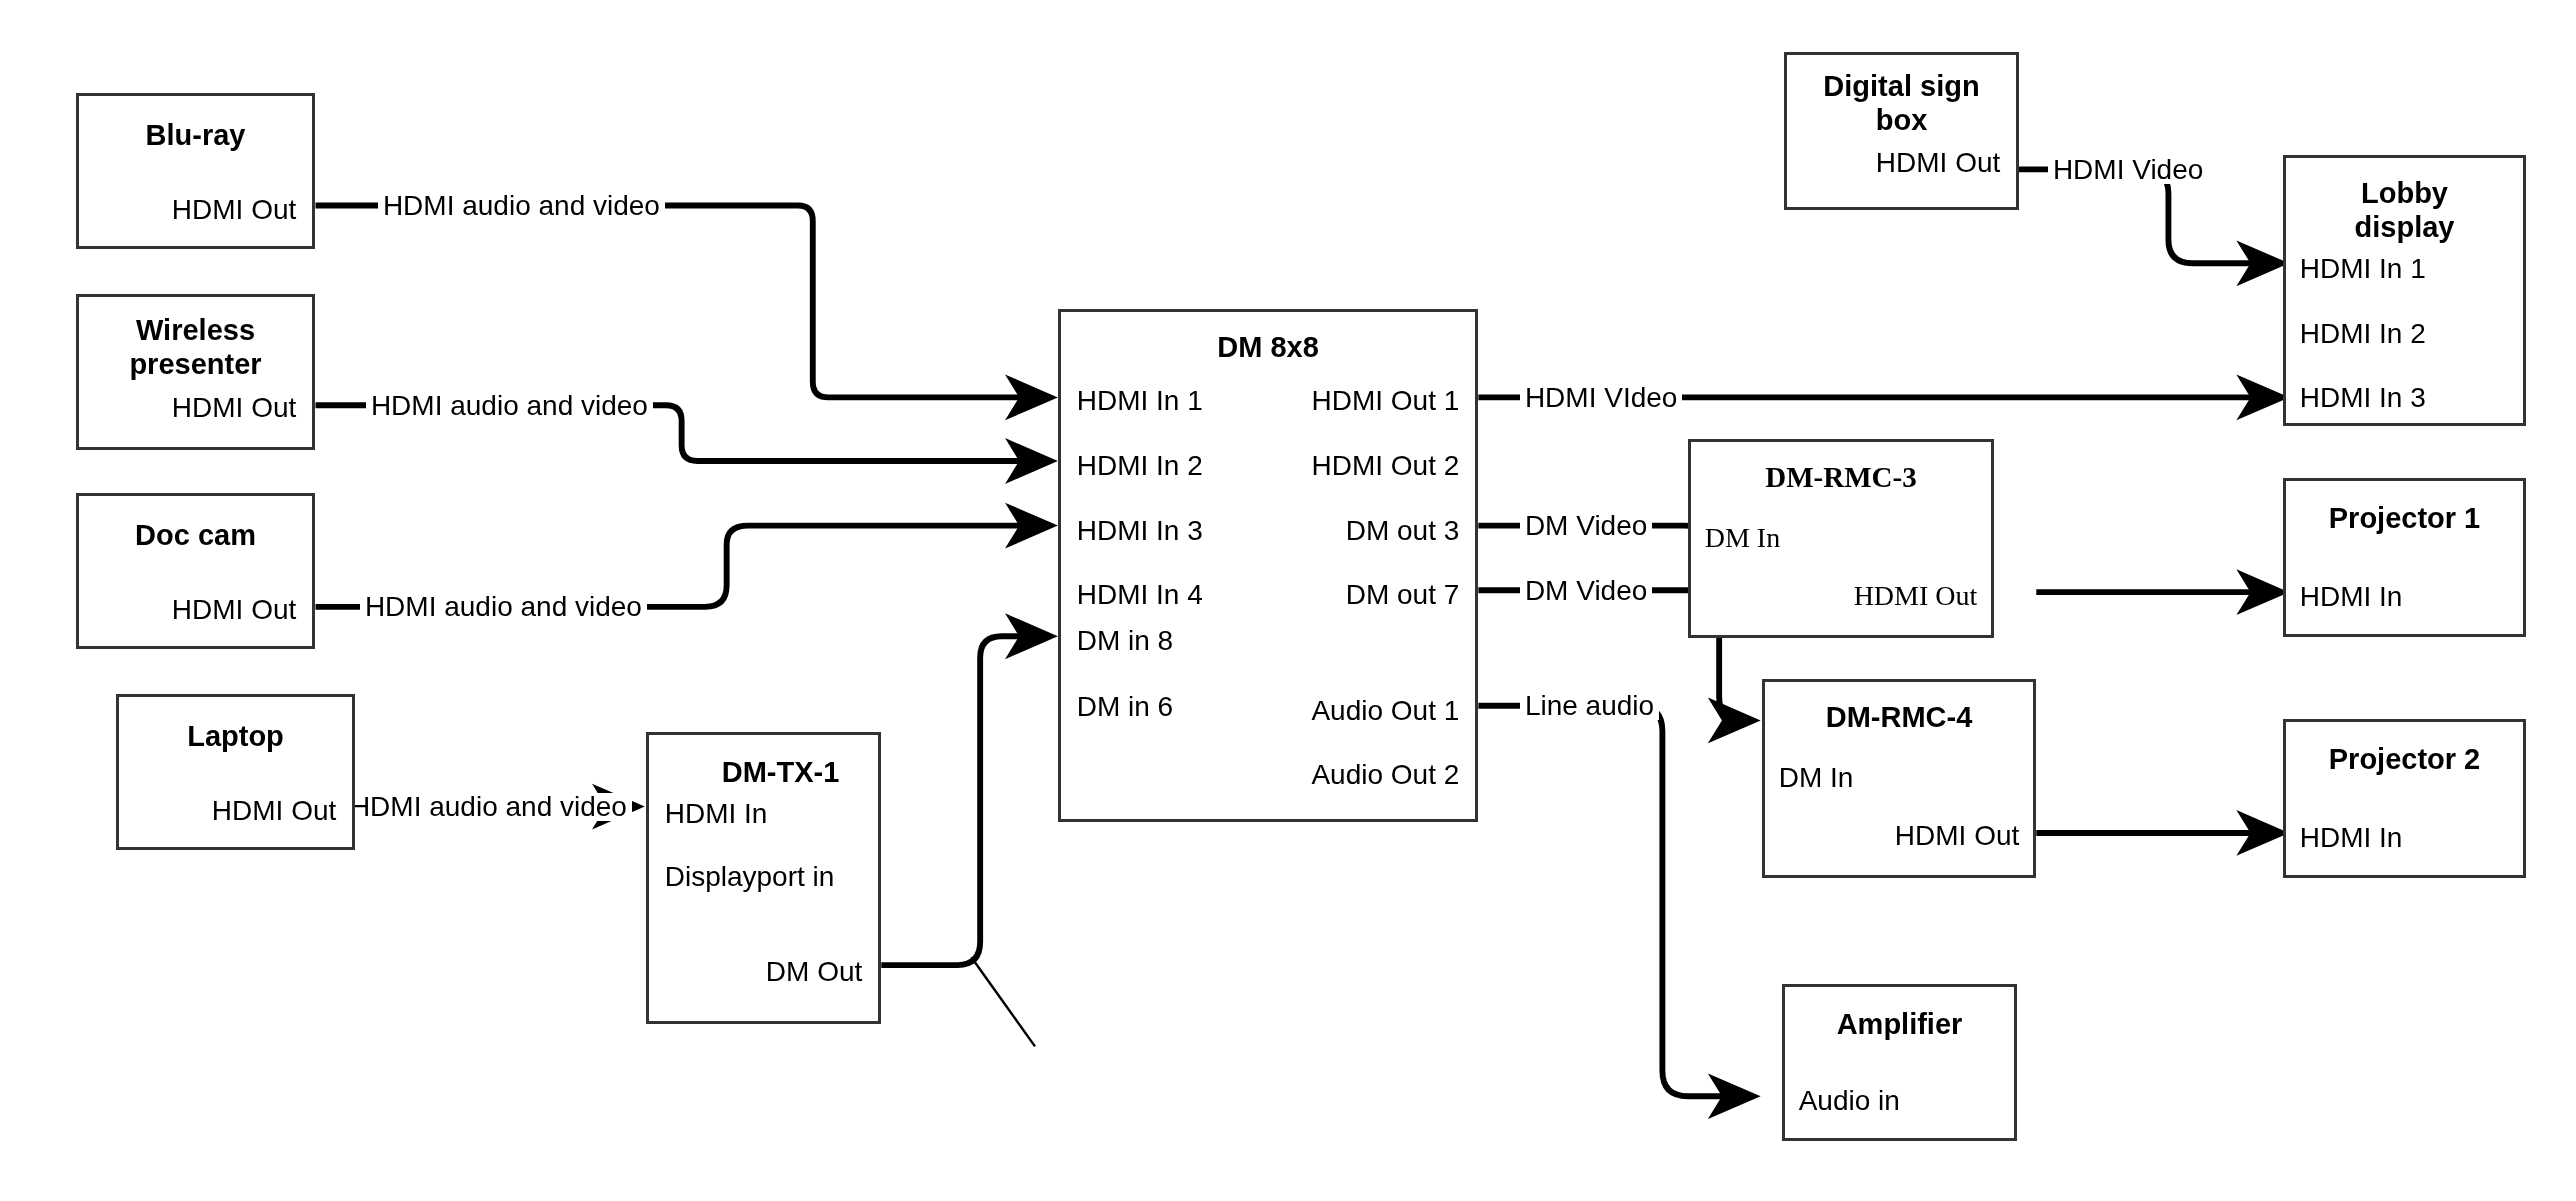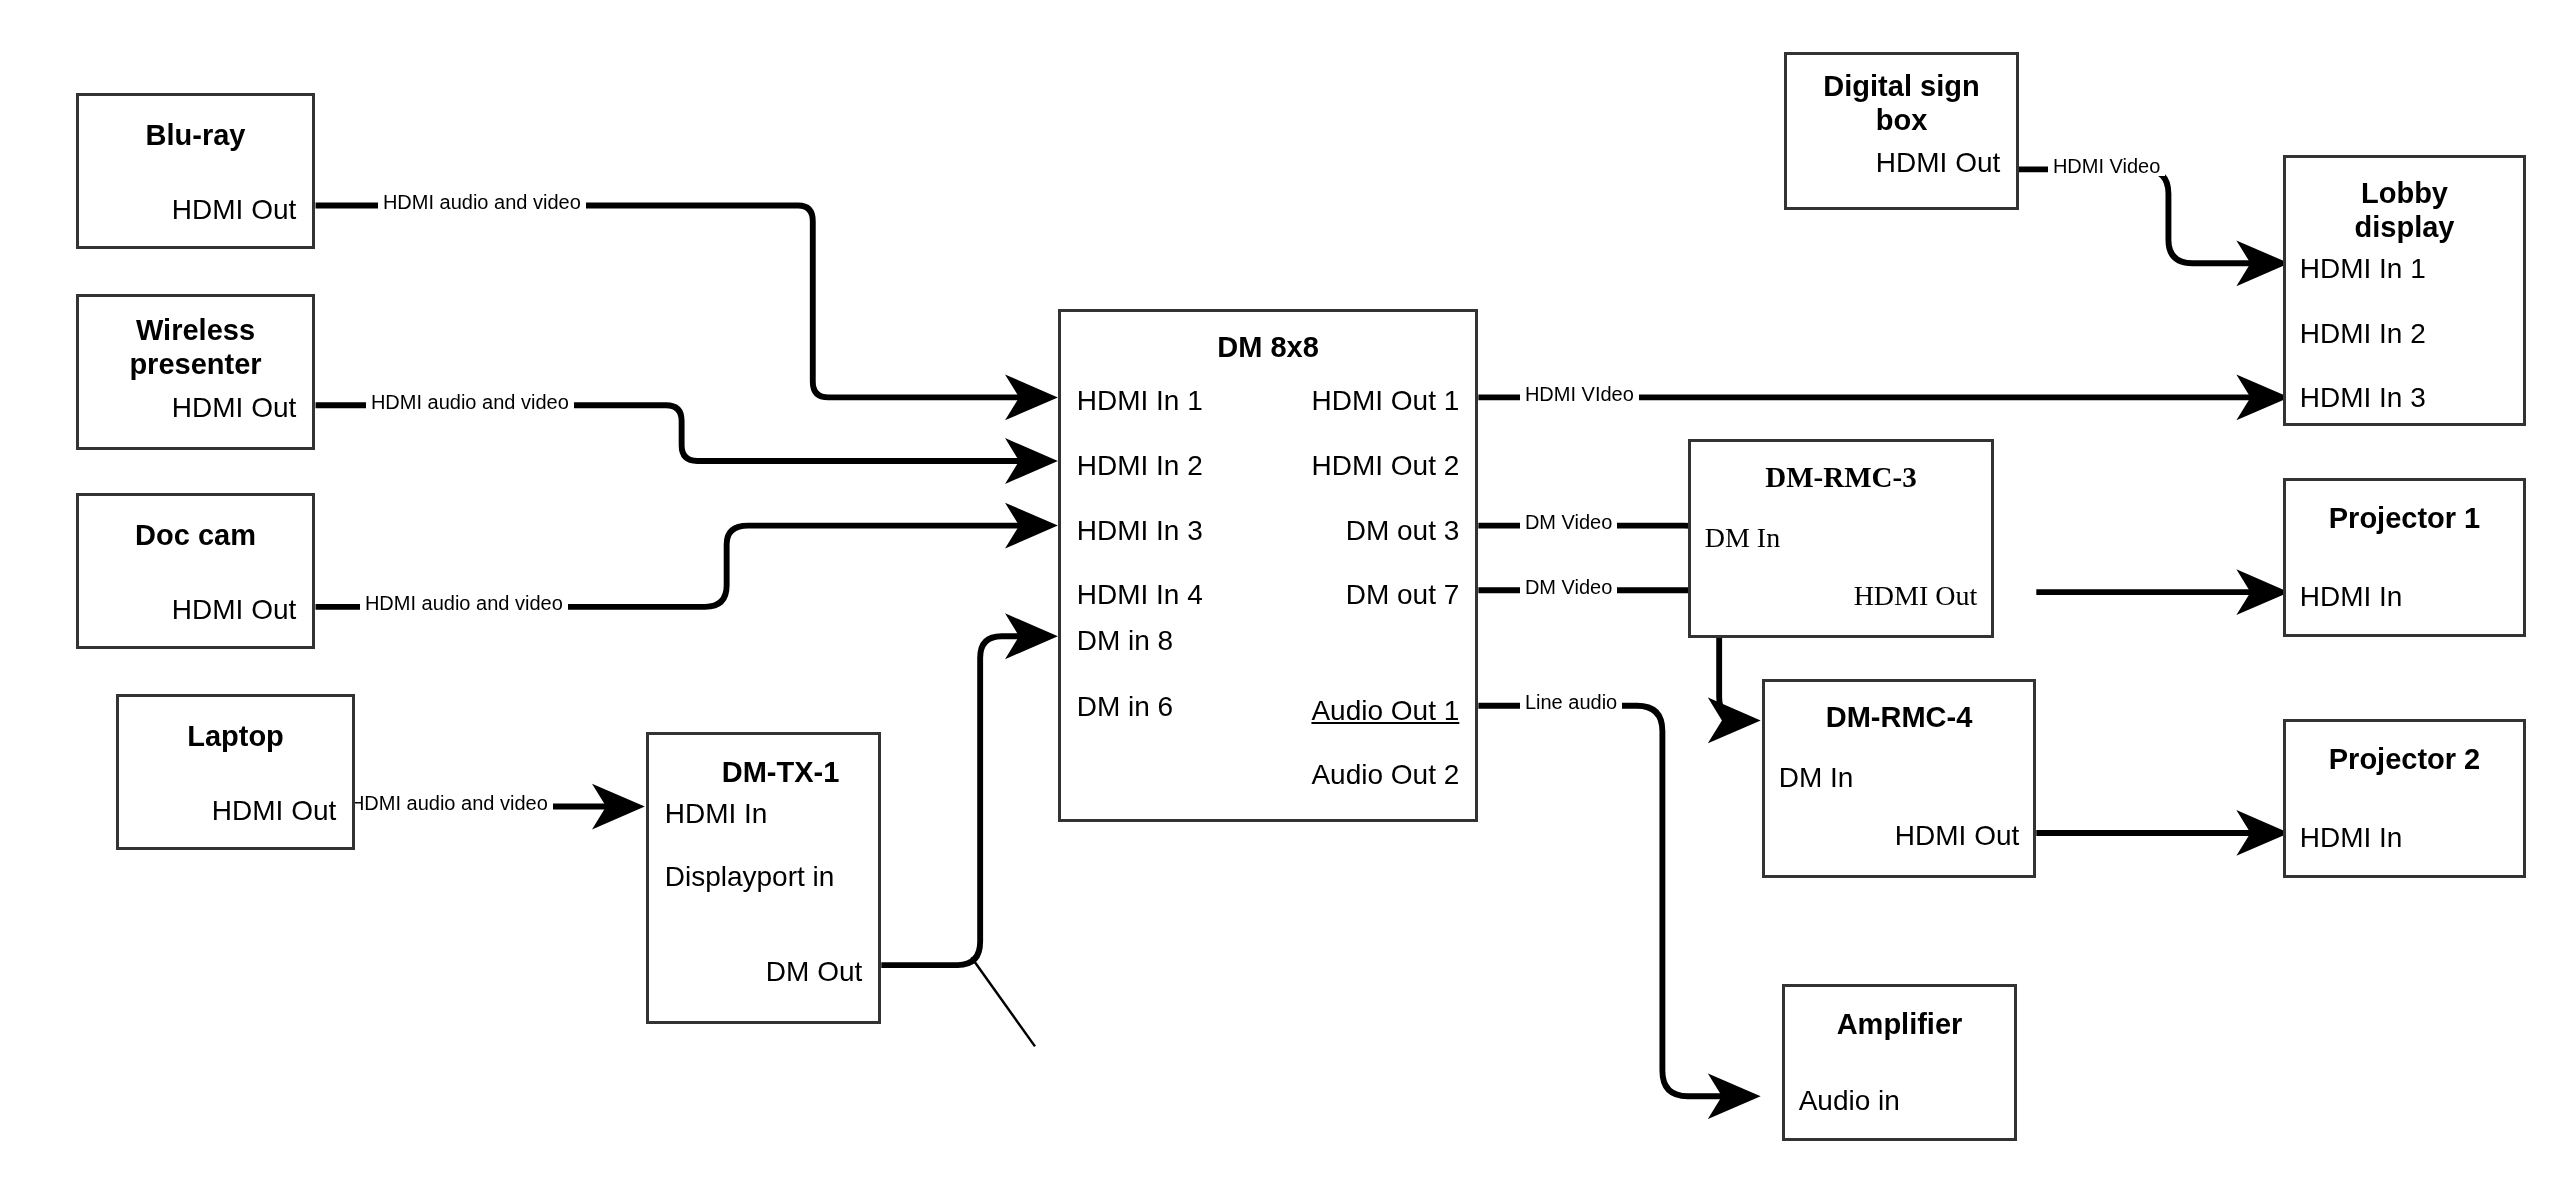--- a/index.html
+++ b/index.html
@@ -43,21 +43,21 @@
     position: absolute;
     font-size: 28px;
     color: #000000;
     white-space: nowrap;
     line-height: 1;
   }
   .port.left  { text-align: left; }
   .port.right { text-align: right; }
   .edge-label {
     position: absolute;
-    font-size: 20px;
+    font-size: 28px;
     color: #000000;
     white-space: nowrap;
     background: #ffffff;
     padding: 0 4.9px;
     line-height: 1;
   }
   .note-box {
     position: absolute;
     box-sizing: border-box;
     border: 2.9px dashed #333333;
@@ -164,21 +164,21 @@
     <div class="port left" style="left:15.7px; top:140px;">HDMI In 2</div>
     <div class="port left" style="left:15.7px; top:205px;">HDMI In 3</div>
     <div class="port left" style="left:15.7px; top:269px;">HDMI In 4</div>
     <div class="port left" style="left:15.7px; top:315px;">DM in 8</div>
     <div class="port left" style="left:15.7px; top:381px;">DM in 6</div>
 
     <div class="port right" style="right:15.7px; top:75px;">HDMI Out 1</div>
     <div class="port right" style="right:15.7px; top:140px;">HDMI Out 2</div>
     <div class="port right" style="right:15.7px; top:205px;">DM out 3</div>
     <div class="port right" style="right:15.7px; top:269px;">DM out 7</div>
-    <div class="port right" style="right:15.7px; top:385px;text-decoration:underline;">Audio Out 1</div>
+    <div class="port right" style="right:15.7px; top:385px;">Audio Out 1</div>
     <div class="port right" style="right:15.7px; top:449px;">Audio Out 2</div>
   </div>
 
   <div class="node" style="left:1784px; top:52px; width:235px; height:158px;">
     <div class="node-title" style="top:13.7px;">Digital sign</div>
     <div class="node-title" style="top:48px;">box</div>
     <div class="port right" style="right:15.7px; top:94px;">HDMI Out</div>
   </div>
 
   <div class="node" style="left:2283px; top:155px; width:243px; height:271px;">

